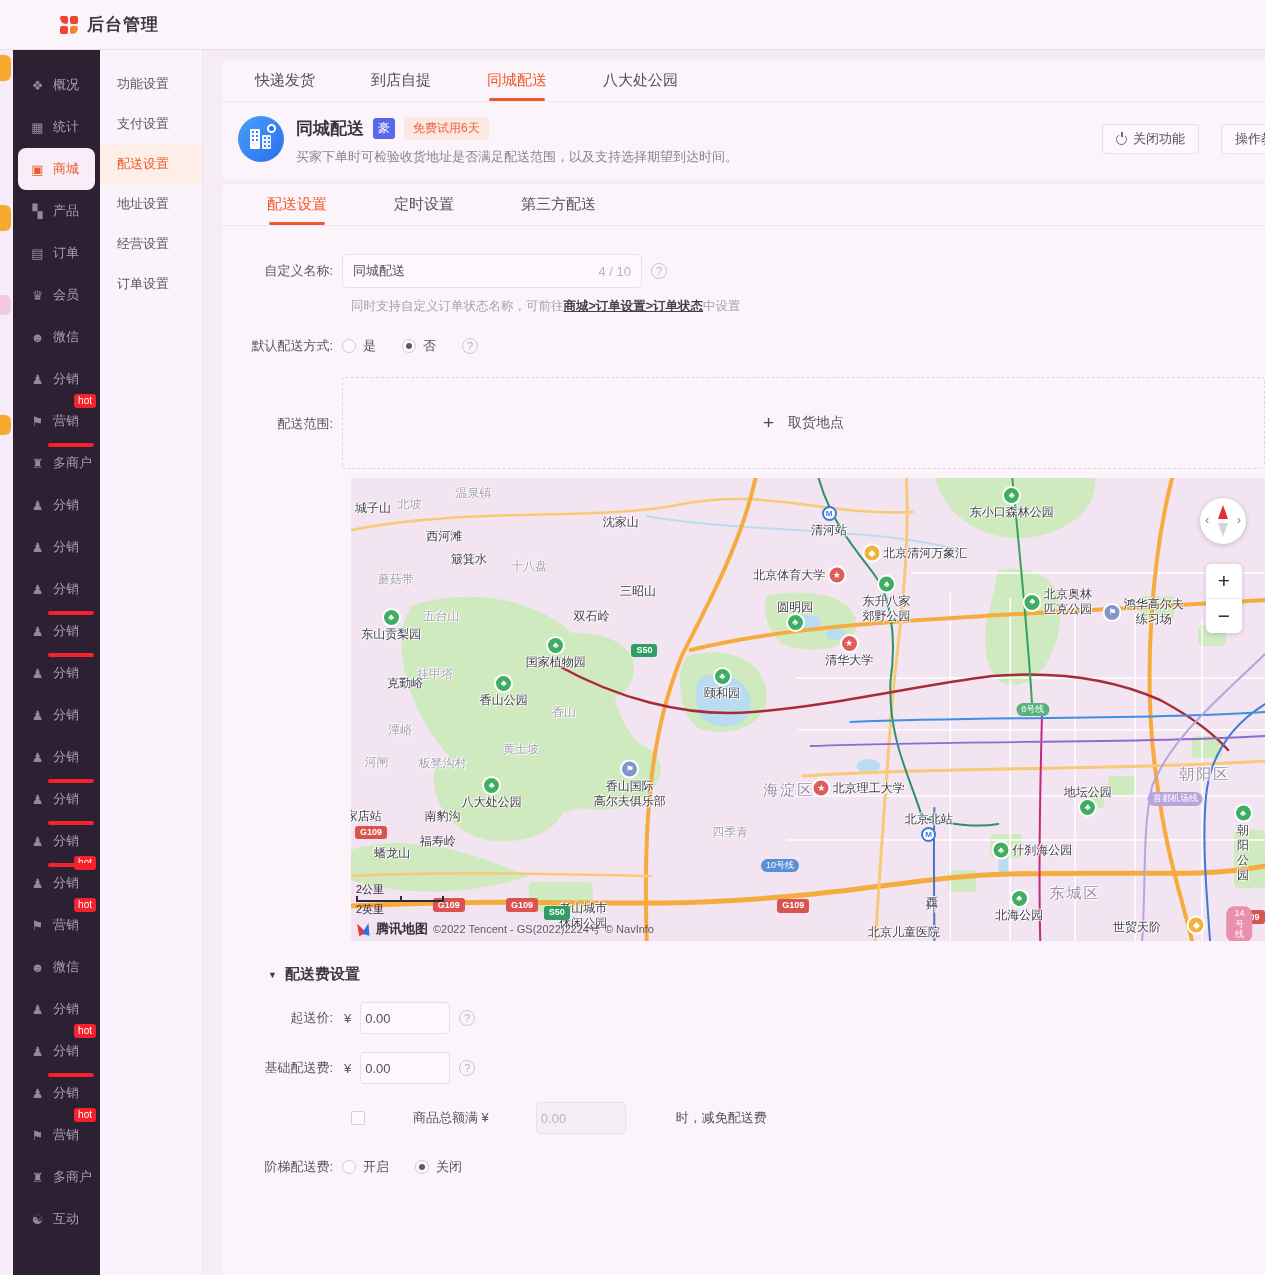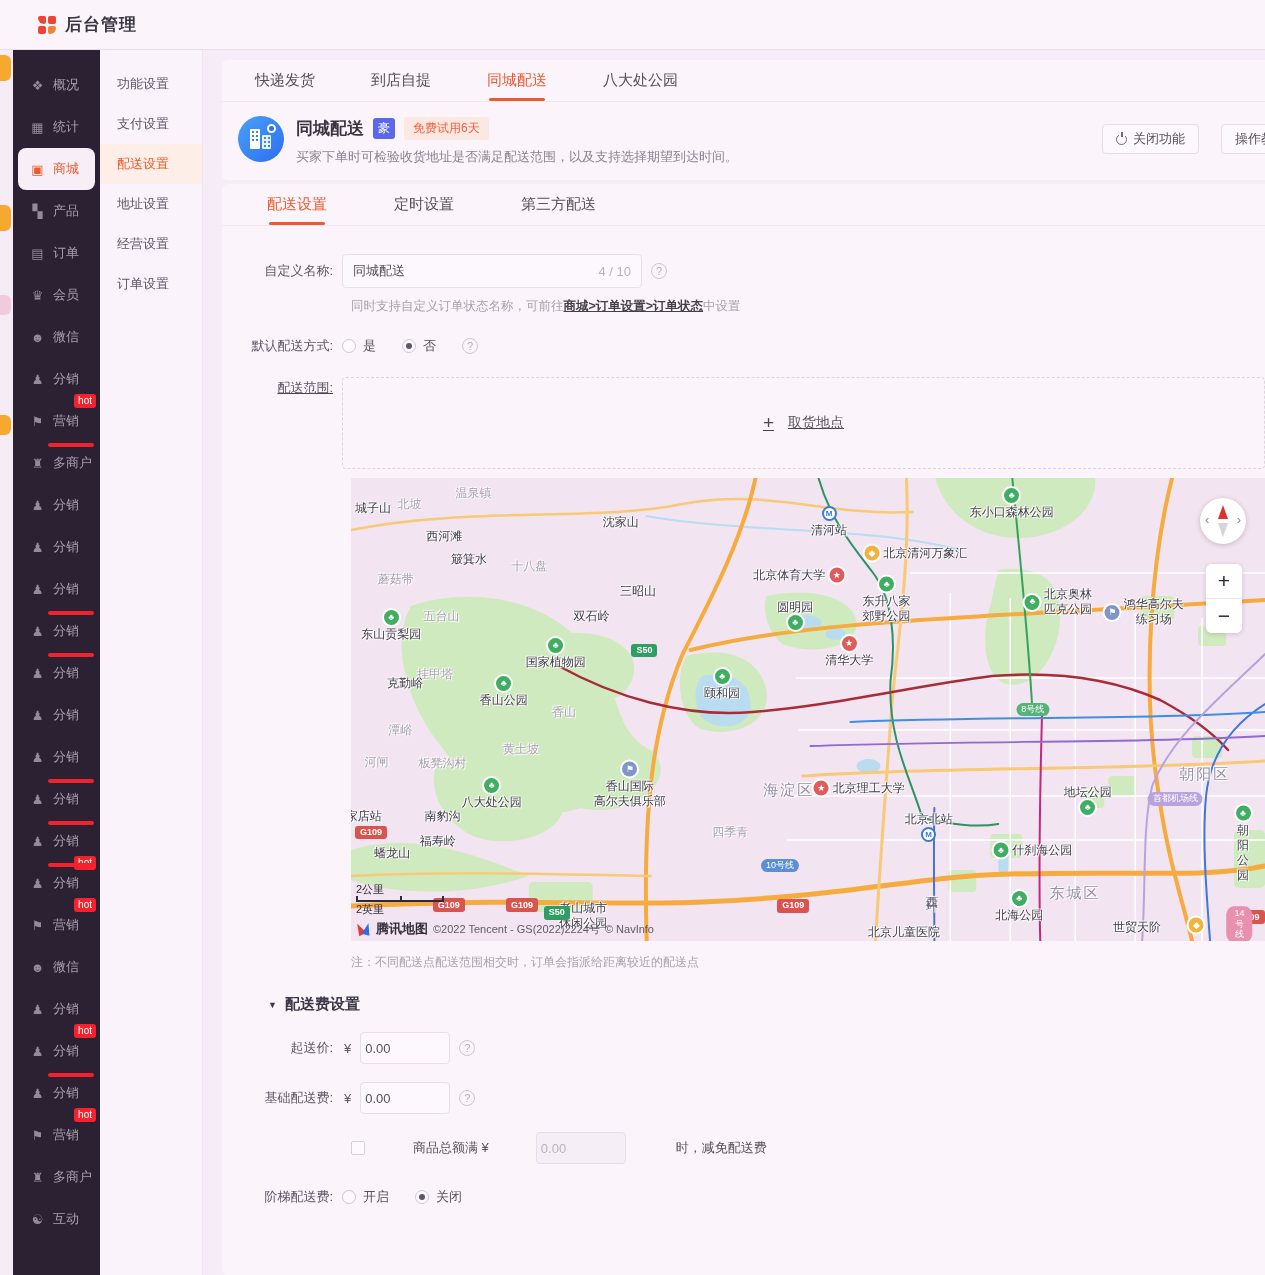--- a/index.html
+++ b/index.html
@@ -1,20 +1,20 @@
 <!DOCTYPE html>
 <html><head>
 <meta charset="utf-8">
 <style>
   * { margin:0; padding:0; box-sizing:border-box; }
   html,body { width:1265px; height:1275px; overflow:hidden; }
   body { font-family:"Liberation Sans","DejaVu Sans",sans-serif; background:#f6ecf7; color:#46414e; position:relative; }
 
   
-  .topbar { position:absolute; left:0; top:0; width:100%; height:50px; background:#fcf4fb; border-bottom:1px solid #e9ddea; display:flex; align-items:center; padding-left:38px; z-index:30; }
+  .topbar { position:absolute; left:0; top:0; width:100%; height:50px; background:#fcf4fb; border-bottom:1px solid #e9ddea; display:flex; align-items:center; padding-left:60px; z-index:30; }
   .logo { display:flex; align-items:center; gap:9px; }
   .logo-grid { display:grid; grid-template-columns:8px 8px; grid-template-rows:8px 8px; gap:2px; }
   .logo-grid i { border-radius:2px; }
   .logo-grid i:nth-child(1){background:#ee4433;border-radius:2px 2px 2px 6px;}
   .logo-grid i:nth-child(2){background:#ee4433;}
   .logo-grid i:nth-child(3){background:#ee4433;}
   .logo-grid i:nth-child(4){background:#f08433;border-radius:2px 2px 6px 2px;}
   .logo-text { font-size:17px; font-weight:bold; color:#3a3542; letter-spacing:1px; }
 
   
@@ -75,21 +75,21 @@
   .inp { position:relative; width:300px; height:34px; border:1px solid #e7deea; border-radius:4px; background:#fdf8fd; display:flex; align-items:center; padding:0 10px; }
   .inp input { border:none; outline:none; background:transparent; font-size:13px; color:#55505c; width:100%; font-family:inherit; }
   .counter { margin-left:auto; color:#b9b2c0; font-size:13px; flex:none; }
   .q { width:16px; height:16px; border:1px solid #cdc6d3; border-radius:50%; color:#b5aebc; font-size:11px; display:flex; align-items:center; justify-content:center; margin-left:9px; flex:none; }
   .hint { margin:10px 0 0 129px; color:#a8a1b0; font-size:12.5px; }
   .hint b { color:#45404e; text-decoration:underline; cursor:pointer; }
   .radio { width:14px; height:14px; border:1px solid #cfc8d6; border-radius:50%; background:#fdf9fe; display:inline-block; position:relative; vertical-align:-2px; cursor:pointer; }
   .radio.on::after { content:""; position:absolute; left:3px; top:3px; width:6px; height:6px; border-radius:50%; background:#5d5766; }
   .rlabel { margin:0 26px 0 7px; color:#56515c; }
   .mt22 { margin-top:22px; }
-  .range-row { align-items:flex-start;text-decoration:underline; }
+  .range-row { align-items:center; }
   .range-row .flabel { margin-top:2px; }
   .dash-box { margin-right:0; flex:1; height:92px; border:1px dashed #ded4e0; border-radius:4px; display:flex; align-items:center; justify-content:center; cursor:pointer; }
   .dash-box .plus { font-size:19px; color:#4a4550; margin-right:14px; font-weight:300; }
   .dash-box .txt { font-size:14px; color:#55505a; }
 
   
   .map { position:relative; margin:9px 0 0 129px; height:463px; background:#f2e4f0; overflow:hidden; cursor:grab; }
   .map svg.base { position:absolute; inset:0; width:100%; height:100%; }
   .mf { position:absolute; transform:translate(-50%,-50%); display:flex; flex-direction:column; align-items:center; pointer-events:none; white-space:pre-line; text-align:center; line-height:1.25; z-index:3; }
   .mf.row { flex-direction:row; gap:4px; }
@@ -561,21 +561,20 @@
           <div>2英里</div>
         </div>
         <div class="attr">
           <span class="tlogo"></span>
           <span class="lg">腾讯地图</span>
           <span>©2022 Tencent - GS(2022)2224号</span>
           <span>© NavInfo</span>
         </div>
       </div>
 
-      <div class="note">注：不同配送点配送范围相交时，订单会指派给距离较近的配送点</div>
 
       <div class="sect">
         <span class="caret">▼</span>
         <span class="st">配送费设置</span>
       </div>
 
       <div class="frow fee-row">
         <span class="flabel">起送价:</span>
         <span class="cur">¥</span>
         <div class="inp-s">

